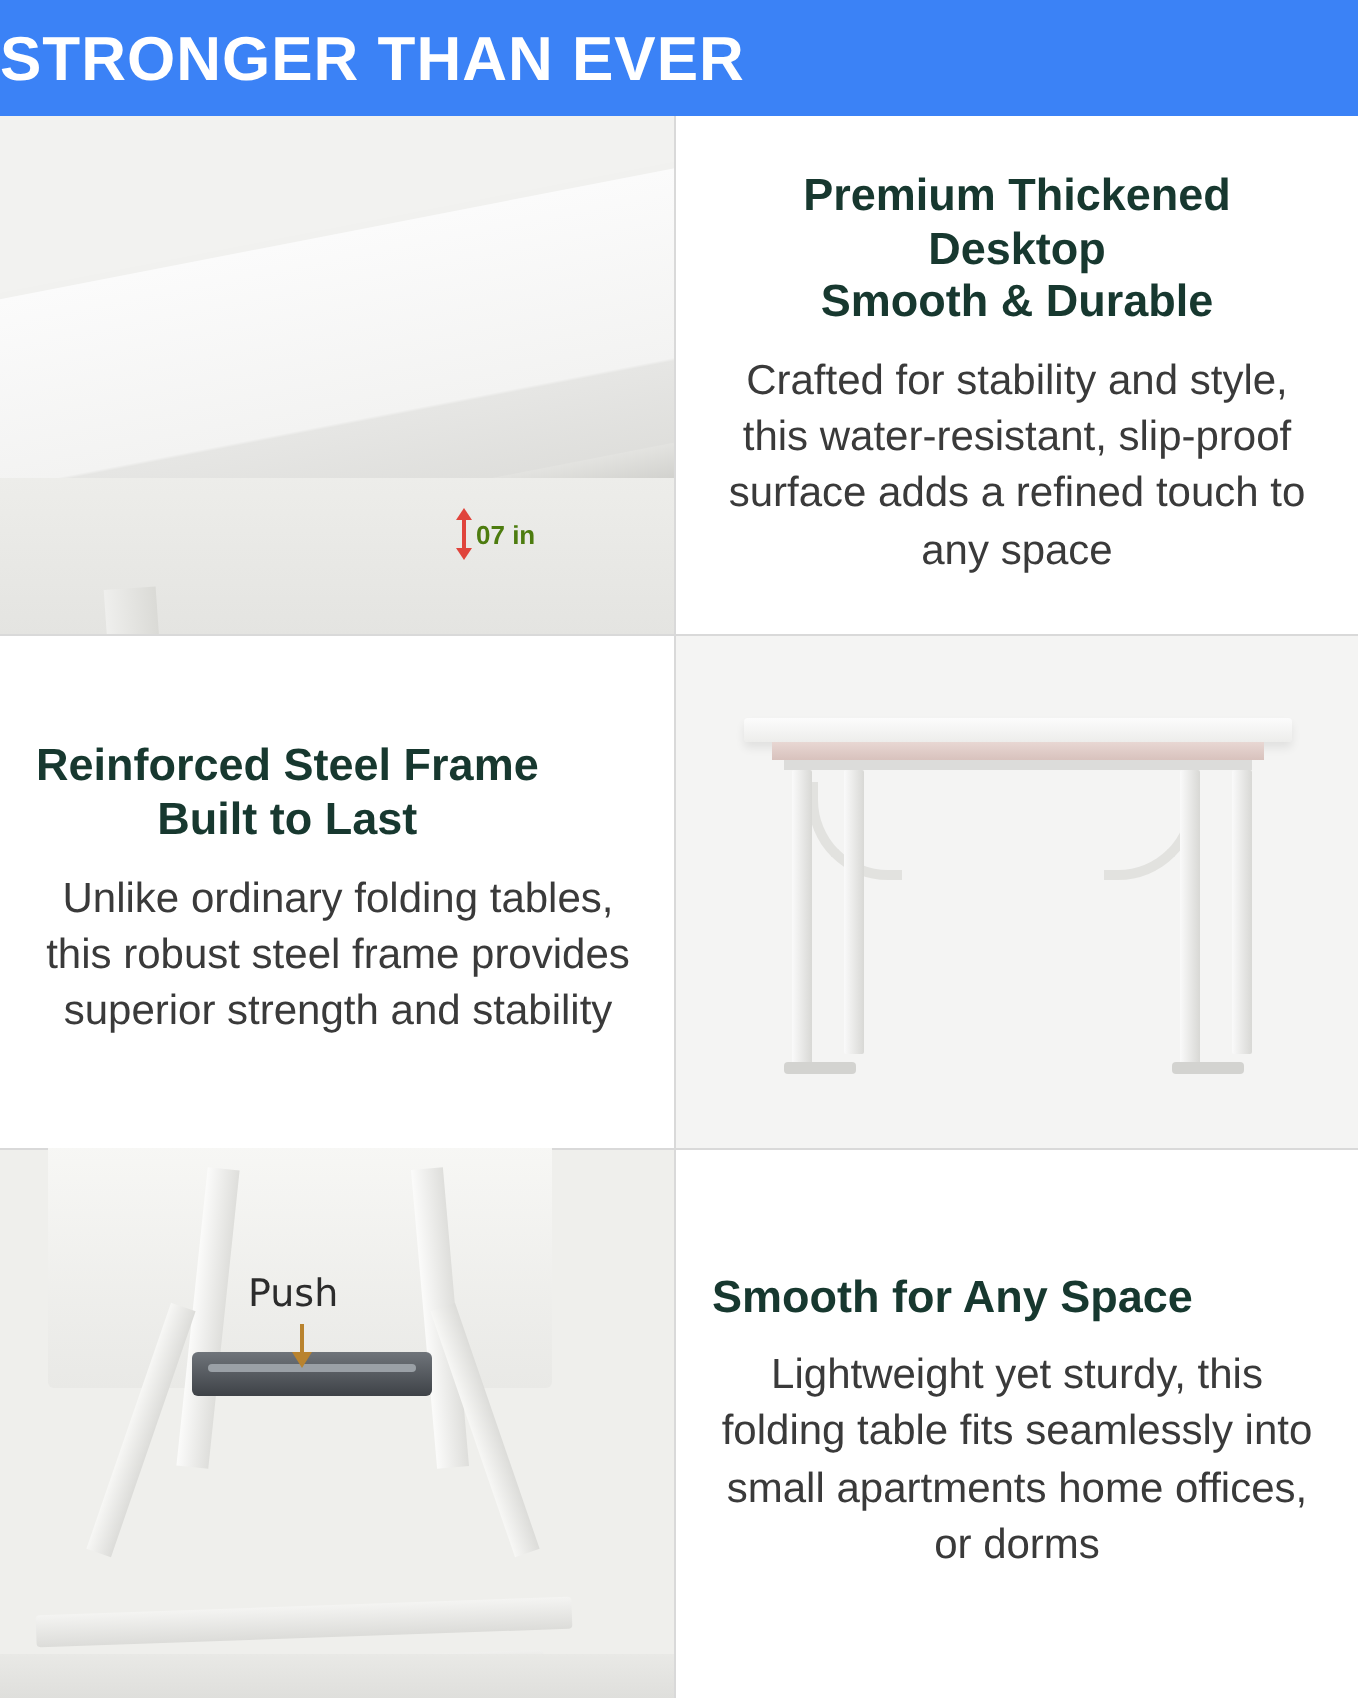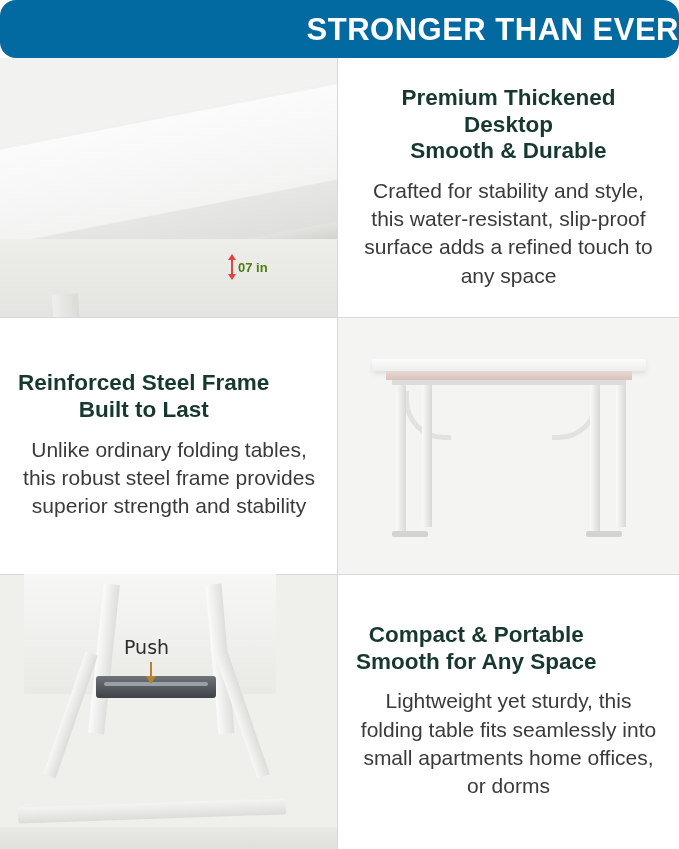--- a/index.html
+++ b/index.html
@@ -19,26 +19,25 @@
     height: 849px;
     position: relative;
     display: flex;
     flex-direction: column;
     background: #ffffff;
   }
 
   
   .banner {
     height: 58px;
-    background: #0369a1;
+    background: #3b82f6;
     display: flex;
     align-items: center;
-    justify-content: flex-end;
+    justify-content: flex-start;
     flex: 0 0 58px;
-    border-radius: 16px;
   }
   .banner-title {
     color: #ffffff;
     font-size: 31px;
     font-weight: bold;
     letter-spacing: 0.5px;
     text-align: center;
     line-height: 1;
   }
 
@@ -375,20 +374,19 @@
       <div class="push-arrow"></div>
       <div class="base"></div>
       <div class="base2"></div>
       <div class="floorline"></div>
       <div class="divider-v" style="right:0;"></div>
     </div>
 
     <div class="cell text">
       <div class="divider-h" style="top:0;"></div>
       <h2 class="headline">
-        <span>Compact &amp; Portable</span>
         <span class="l2">Smooth for Any Space</span>
       </h2>
       <p class="body-copy">Lightweight yet sturdy, this folding table fits seamlessly into small apartments home offices, or dorms</p>
     </div>
 
   </div>
 </div>
 
 </body></html>

